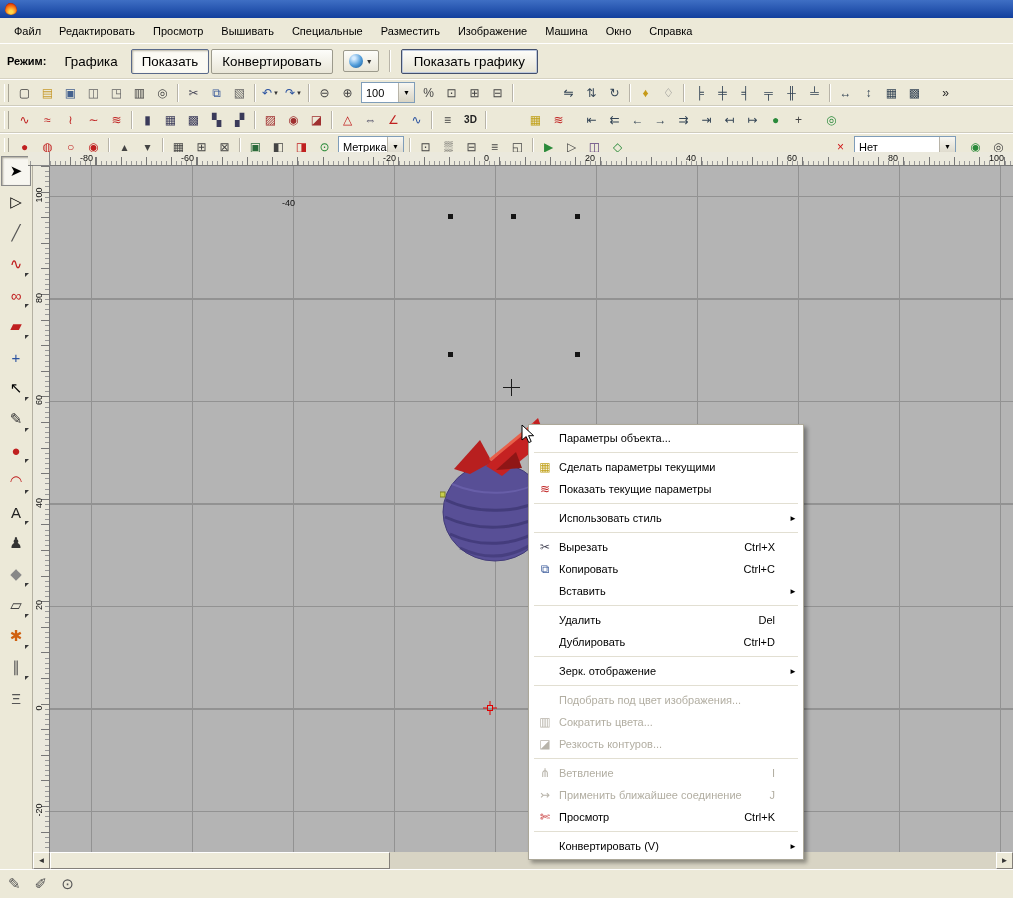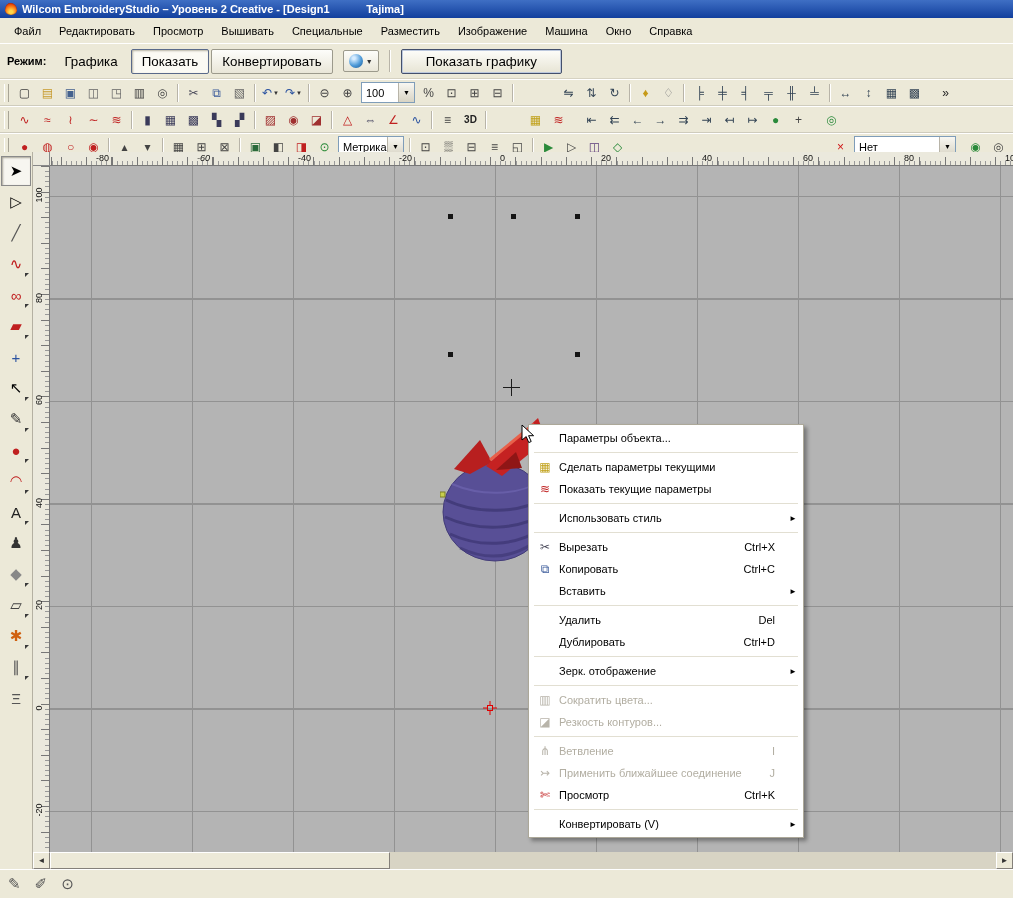--- a/index.html
+++ b/index.html
@@ -25,21 +25,21 @@
   .modelabel{font-weight:bold;margin-right:3px}
   .modebtn{padding:4px 10px;border:1px solid transparent;background:transparent}
   .modebtn.raised{border:1px solid #9c9a8c;background:linear-gradient(#fdfdfa,#e9e6d8);border-radius:2px}
   .modebtn.active{border:1px solid #5a6a8a;background:#fbfaf4;box-shadow:inset 1px 1px 2px #b8b4a4;border-radius:2px}
   .globebtn{display:flex;align-items:center;gap:3px;border:1px solid #9c9a8c;border-radius:2px;
             background:linear-gradient(#fdfdfa,#e9e6d8);padding:3px 5px;margin-left:6px}
   .globe{width:14px;height:14px;border-radius:50%;
          background:radial-gradient(circle at 35% 30%,#d6ecff 10%,#4e9ad8 55%,#1c5a96 95%)}
   .chev{font-size:7px;color:#333}
   .vsep{width:1px;height:22px;background:#b8b4a8;border-right:1px solid #fff;margin:0 6px}
-  .showbtn{padding:4px 24px;border:1px solid #44506c;border-radius:2px;background:linear-gradient(#fdfdfa,#e7e4d4);
+  .showbtn{padding:4px 12px;border:1px solid #44506c;border-radius:2px;background:linear-gradient(#fdfdfa,#e7e4d4);
            box-shadow:0 0 0 1px #bcc8dd inset}
 
   
   .tbrow{height:25px;display:flex;align-items:center;padding:0 3px;background:#ece9d8;
          border-top:1px solid #fff;border-bottom:1px solid #cfccbd;white-space:nowrap;overflow:hidden}
   .grip{width:3px;height:18px;border-left:1px solid #fff;border-right:1px solid #a8a496;margin:0 4px 0 1px}
   .tsep{width:1px;height:18px;background:#b8b4a8;border-right:1px solid #fff;margin:0 3px}
   .tbtn{min-width:20px;height:20px;display:inline-flex;align-items:center;justify-content:center;
         font-size:12px;color:#3a3a3a;position:relative;border:1px solid transparent;margin:0 0.5px}
   .tbtn .cd{font-size:6px;margin-left:1px;color:#333}
@@ -54,21 +54,21 @@
   .toolbox{position:absolute;left:0;top:0;width:33px;height:100%;background:#ece9d8;
            border-right:1px solid #b4b0a2;padding-top:3px;box-sizing:border-box}
   .tool{width:28px;height:28px;margin:1px auto;display:flex;align-items:center;justify-content:center;
         font-size:15px;position:relative;border:1px solid transparent;color:#222}
   .tool.pressed{border:1px solid #8a8a8a;background:#f7f6f0;box-shadow:inset 1px 1px 2px #a8a498}
   .tool .ddm{position:absolute;right:1px;bottom:1px;width:0;height:0;
              border-left:4px solid transparent;border-top:4px solid #3a3a3a;transform:rotate(-90deg)}
 
   .ruler-corner{position:absolute;left:33px;top:0;width:17px;height:14px;background:#ebe9dd;
                 border-right:1px solid #888;border-bottom:1px solid #888;box-sizing:border-box;z-index:3}
-  .hruler{position:absolute;left:44px;top:0;right:0;height:14px;background:#ebe9dd;
+  .hruler{position:absolute;left:28px;top:0;right:0;height:14px;background:#ebe9dd;
           border-bottom:1px solid #777;box-sizing:border-box;z-index:2;
           background-image:
             repeating-linear-gradient(to right,#777 0,#777 1px,transparent 1px,transparent 25.25px),
             repeating-linear-gradient(to right,#999 0,#999 1px,transparent 1px,transparent 5.05px);
           background-size:100% 8px,100% 4px;background-position:17px 100%,17px 100%;background-repeat:repeat-x}
   .hruler .hlab{position:absolute;top:1px;font-size:9px;color:#111}
   .vruler{position:absolute;left:33px;top:14px;width:17px;bottom:17px;background:#ebe9dd;
           border-right:1px solid #777;box-sizing:border-box;z-index:2;
           background-image:
             repeating-linear-gradient(to bottom,#777 0,#777 1px,transparent 1px,transparent 25.6px),
@@ -110,21 +110,20 @@
   .mi.disabled .ic{color:#b8b4aa !important}
   .msep{height:1px;background:#e2dfd2;margin:3px 3px}
 
   .pointer{position:absolute;z-index:60}
 </style>
 </head>
 <body>
 
 <div class="titlebar">
   <span class="appicon"></span>
-  <span class="titletext">Wilcom EmbroideryStudio – Уровень 2 Creative - [Design1            Tajima]</span>
 </div>
 
 <div class="menubar">
     <span class="menu-item">Файл</span>
     <span class="menu-item">Редактировать</span>
     <span class="menu-item">Просмотр</span>
     <span class="menu-item">Вышивать</span>
     <span class="menu-item">Специальные</span>
     <span class="menu-item">Разместить</span>
     <span class="menu-item">Изображение</span>
@@ -534,22 +533,22 @@
         <span style="color: rgb(85, 85, 85);">∥</span>
         <span class="ddm"></span>
       </div>
       <div class="tool">
         <span style="color: rgb(85, 85, 85);">Ξ</span>
       </div>
     </div>
   <div class="ruler-corner"></div>
   <div class="hruler" id="hruler">
       <span class="hlab" style="left: 52px;">-80</span>
-      <span class="hlab" style="left: 153px; font-style: italic;">-60</span>
-      <span class="hlab" style="left: 254px;">-40</span>
+      <span class="hlab" style="left: 153px;">-60</span>
+      <span class="hlab" style="left: 254px; margin-top: 45px;">-40</span>
       <span class="hlab" style="left: 355px;">-20</span>
       <span class="hlab" style="left: 456px;">0</span>
       <span class="hlab" style="left: 557px;">20</span>
       <span class="hlab" style="left: 658px;">40</span>
       <span class="hlab" style="left: 759px;">60</span>
       <span class="hlab" style="left: 860px;">80</span>
       <span class="hlab" style="left: 961px;">100</span>
     </div>
   <div class="vruler" id="vruler">
       <span class="vlab" style="top: 24px;">100</span>
@@ -662,20 +661,25 @@
       <span class="sub"></span>
     </div>
     <div class="msep"></div>
     <div class="mi">
       <span class="ic"></span>
       <span class="lab">Зерк. отображение</span>
       <span class="sub">►</span>
     </div>
     <div class="msep"></div>
     <div class="mi disabled">
+      <span class="ic"></span>
+      <span class="lab">Подобрать под цвет изображения...</span>
+      <span class="sub"></span>
+    </div>
+    <div class="mi disabled">
       <span class="ic">▥</span>
       <span class="lab">Сократить цвета...</span>
       <span class="sub"></span>
     </div>
     <div class="mi disabled">
       <span class="ic">◪</span>
       <span class="lab">Резкость контуров...</span>
       <span class="sub"></span>
     </div>
     <div class="msep"></div>

